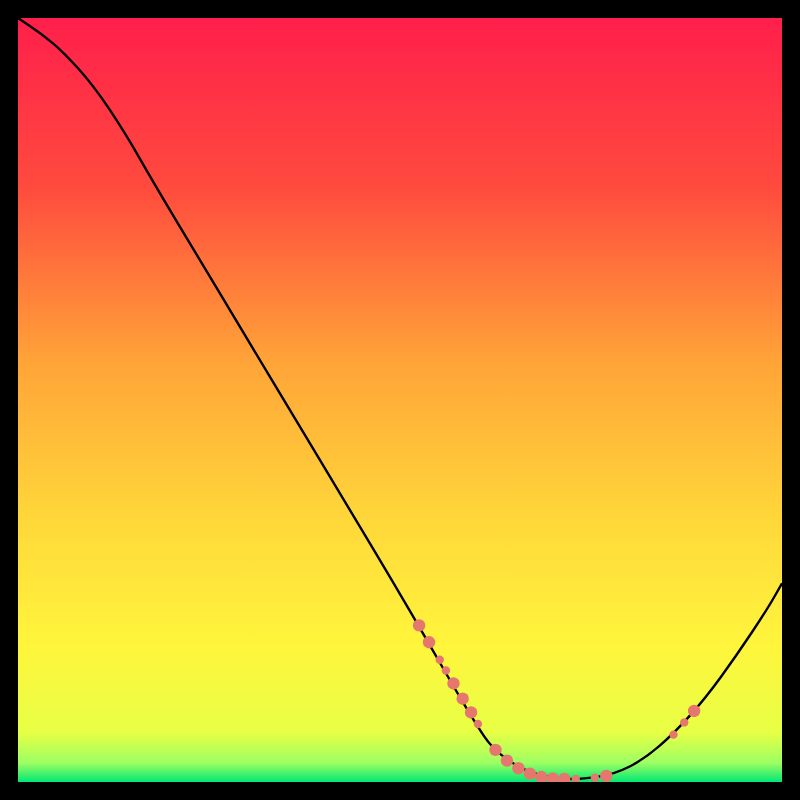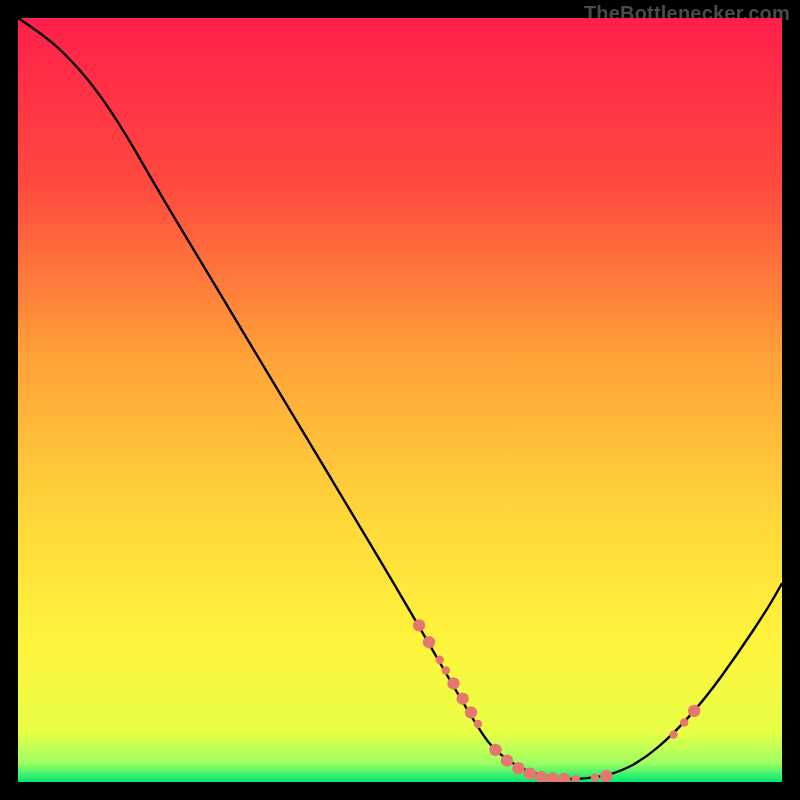--- a/index.html
+++ b/index.html
@@ -37,21 +37,20 @@
     font-size: 20px;
     font-weight: 600;
     letter-spacing: 0.2px;
     user-select: none;
   }
 </style>
 </head>
 <body>
 
 <div class="stage">
-  <div class="watermark">TheBottlenecker.com</div>
 
   <div class="plot-area">
     <svg viewBox="0 0 764 764" preserveAspectRatio="none">
       <defs>
         <linearGradient id="bg-grad" x1="0" y1="0" x2="0" y2="1">
             <stop offset="0%" stop-color="#ff1f4b"></stop>
             <stop offset="22%" stop-color="#ff4a3e"></stop>
             <stop offset="45%" stop-color="#ffa438"></stop>
             <stop offset="66%" stop-color="#ffd83a"></stop>
             <stop offset="82%" stop-color="#fff53c"></stop>

